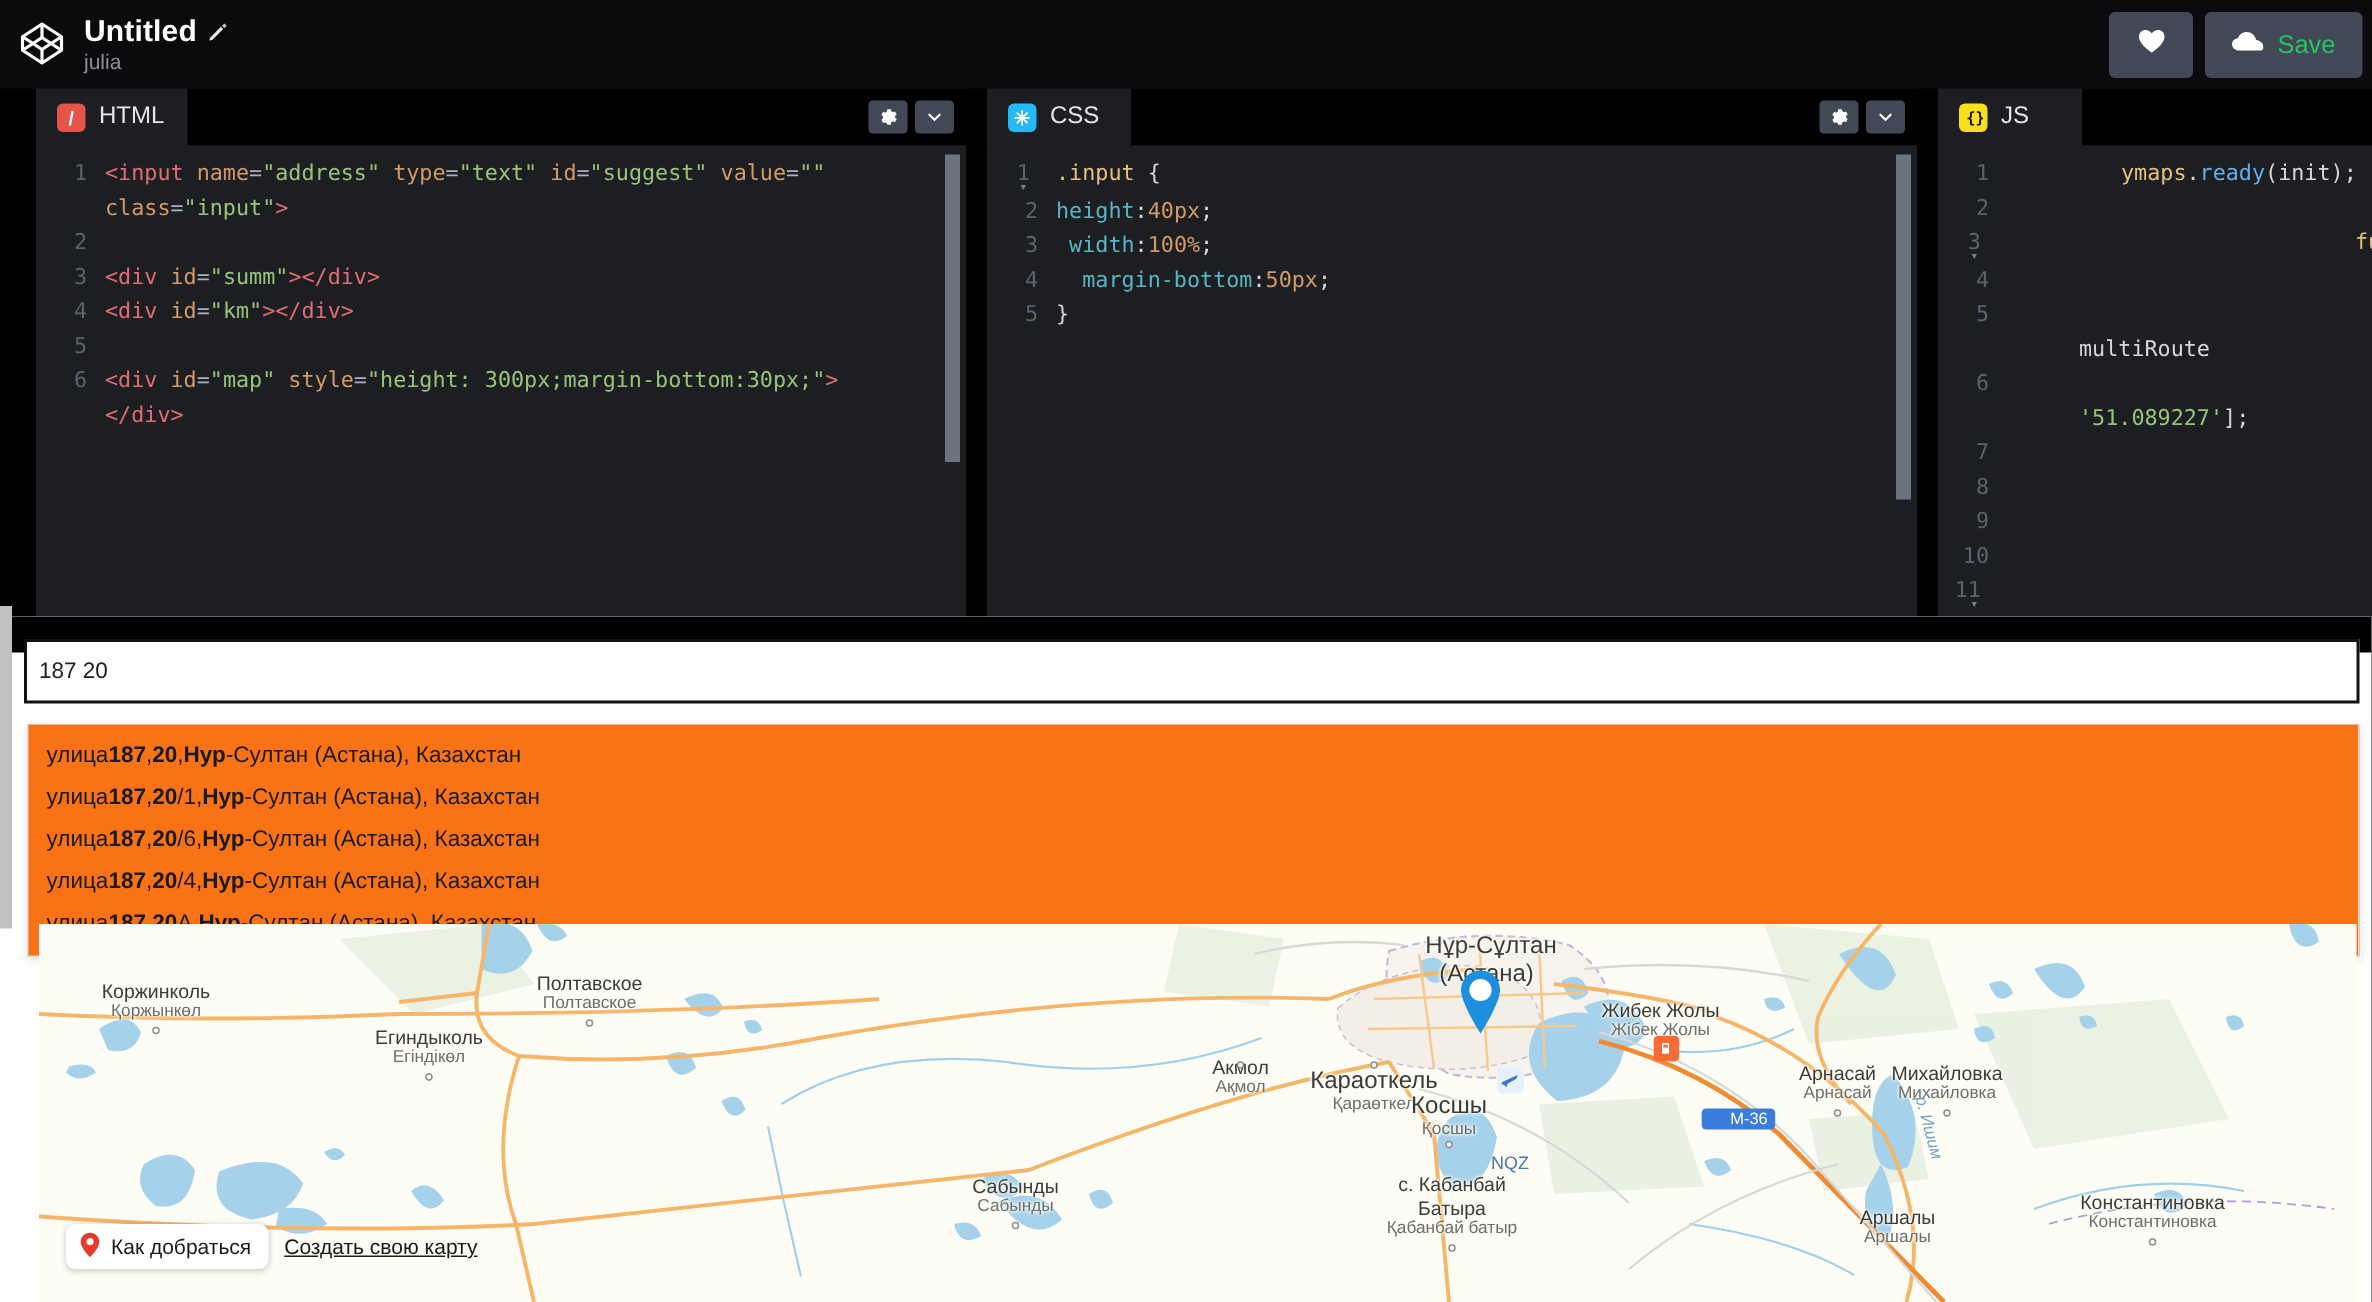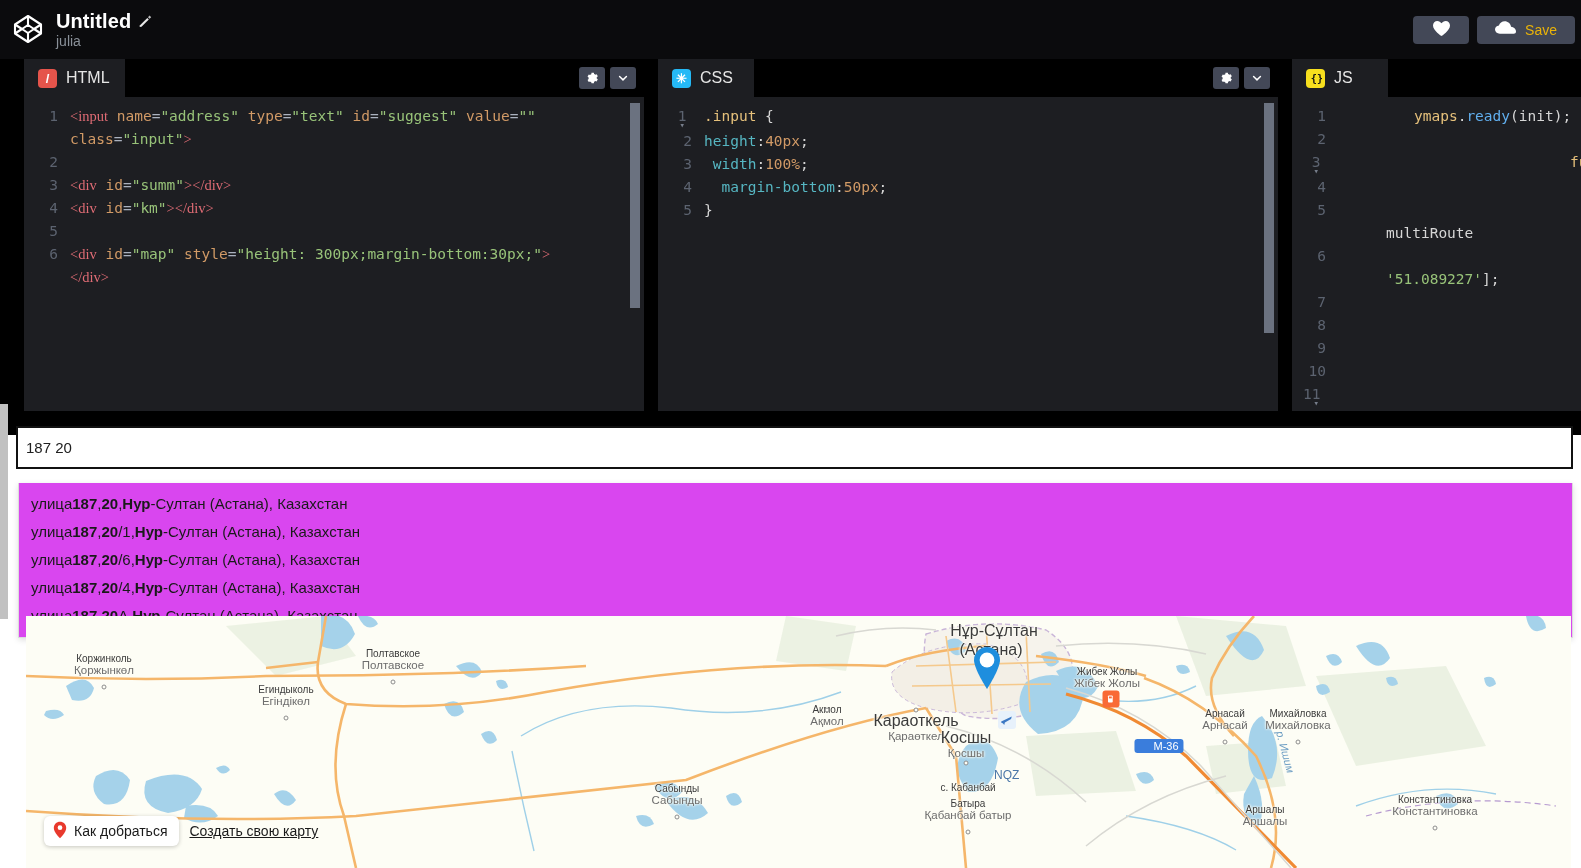--- a/index.html
+++ b/index.html
@@ -34,23 +34,23 @@
     color: #ffffff; font-size: 20px; font-weight: bold; letter-spacing: .1px;
   }
   #pen-edit-icon { width: 14px; height: 14px; display: block; }
   #pen-author { color: #8a9199; font-size: 14px; margin-top: 2px; }
   #topbar-right {
     margin-left: auto; display: flex; align-items: center; gap: 8px;
     padding-right: 6px; height: 100%;
   }
   .top-btn {
     background: #434857; border: 0; border-radius: 4px;
-    color: #eab308; height: 28px; display: flex; align-items: center;
+    color: #22c55e; height: 44px; display: flex; align-items: center;
     justify-content: center; cursor: pointer;
-    font-family: "Liberation Sans", sans-serif; font-size: 14px;
+    font-family: "Liberation Sans", sans-serif; font-size: 17px;
   }
   #like-button { width: 56px; }
   #save-button { padding: 0 18px; gap: 9px; }
 
   
   #editors {
     position: absolute; left: 0; top: 59px; width: 1581px; height: 352px;
     background: #000000;
     display: flex;
   }
@@ -105,21 +105,21 @@
     white-space: pre;
   }
   .ln {
     width: 44px; flex: none; text-align: right; padding-right: 10px;
     color: #5c6370; user-select: none;
   }
   .fold { color: #767d8a; font-size: 9px; width: 0; position: relative;
           left: -7px; top: 7px; }
   .code-txt { flex: 1; color: #d6d6d6; padding-left: 2px; }
 
-  .t-tag   { color: #e06c75; font-family: Liberation Serif, serif; }
+  .t-tag   { color: #e06c75; }
   .t-punc  { color: #abb2bf; }
   .t-attr  { color: #d19a66; }
   .t-str   { color: #98c379; }
   .t-sel   { color: #e5c07b; }
   .t-prop  { color: #56b6c2; }
   .t-num   { color: #d19a66; }
   .t-plain { color: #d6d6d6; }
   .t-fn    { color: #61afef; }
   .t-id    { color: #e5c07b; }
 
@@ -145,21 +145,21 @@
     position: absolute; left: 8px; top: 15px; width: 1557px; height: 43px;
     border: 2px solid #111; background: #fff;
   }
   #addr-input {
     width: 100%; height: 100%; border: 0; outline: none;
     font-family: "Liberation Sans", sans-serif; font-size: 15px;
     color: #202020; padding: 0 8px; background: transparent;
   }
   #suggest-list {
     position: absolute; left: 10px; top: 72px; width: 1555px;
-    background: #d946ef; border: 1px solid #dcdcdc; border-top: none;
+    background: #f97316; border: 1px solid #dcdcdc; border-top: none;
     box-shadow: 0 2px 6px rgba(0,0,0,.13);
     padding: 6px 0 8px 0;
   }
   .suggest-item {
     height: 28px; display: flex; align-items: center;
     padding: 0 12px; font-size: 15px; color: #1a1a1a; cursor: pointer;
     font-family: "Liberation Sans", sans-serif;
   }
   .suggest-item b { font-weight: bold; }
 
@@ -167,21 +167,21 @@
   #map {
     position: absolute; left: 18px; top: 205px; width: 1545px; height: 252px;
     background: #fdfdf5; overflow: hidden;
   }
   #map-canvas { position: absolute; inset: 0; }
   .mlabel {
     position: absolute; font-family: "Liberation Sans", sans-serif;
     color: #3b3b3b; white-space: nowrap; transform: translateX(-50%);
     text-shadow: 0 0 3px #fdfdf5, 0 0 3px #fdfdf5, 0 0 2px #fdfdf5;
   }
-  .mlabel .ru { display: block; font-size: 10px; color: #3b3b3b; text-align: center; }
+  .mlabel .ru { display: block; font-size: 13px; color: #3b3b3b; text-align: center; }
   .mlabel .kk { display: block; font-size: 11.5px; color: #6d6d6d; text-align: center; }
   .mlabel.big .ru { font-size: 16px; }
   .mdot {
     position: absolute; width: 5px; height: 5px; border-radius: 50%;
     border: 1px solid #8e8e8e; background: #fdfdf5; transform: translate(-50%,-50%);
   }
   #placemark { position: absolute; width: 34px; height: 44px; }
   #airport-badge {
     position: absolute; display: flex; flex-direction: column; align-items: center; gap: 38px;
   }

